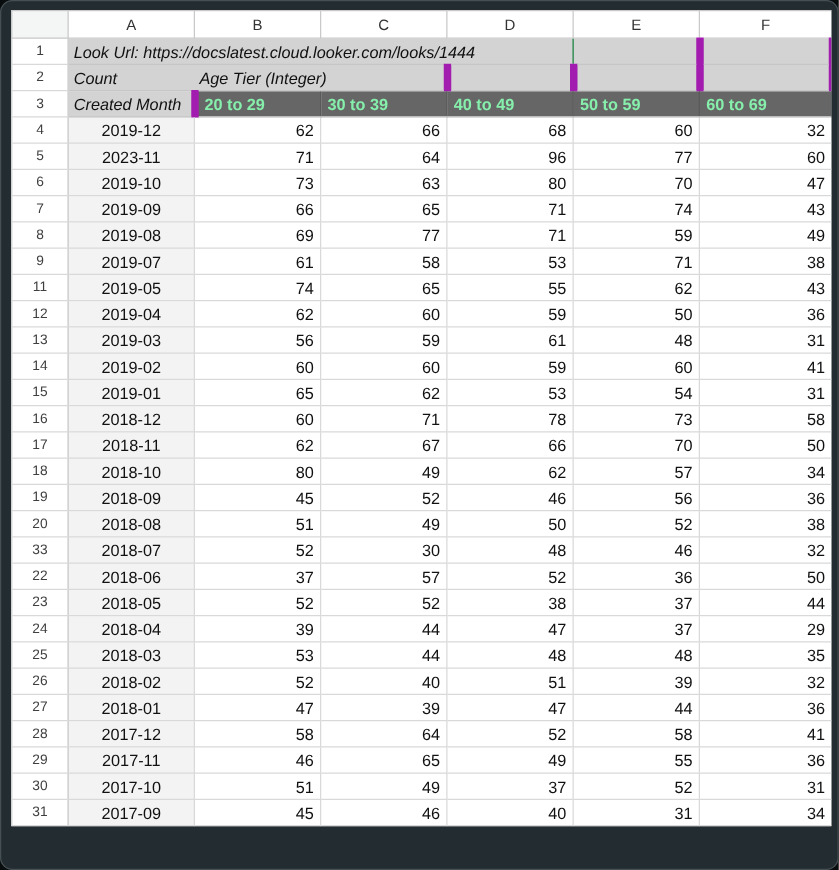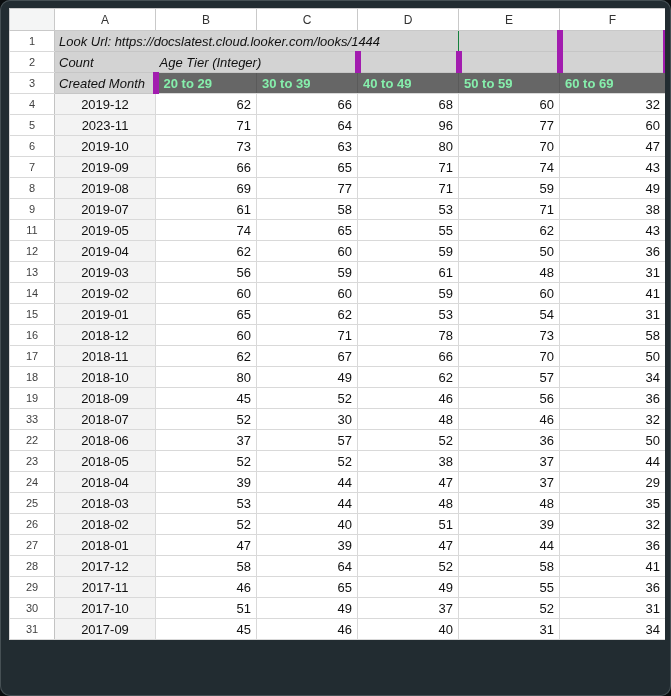--- a/index.html
+++ b/index.html
@@ -270,20 +270,29 @@
           <tr>
             <td class="rownum">19</td>
             <td class="acell">2018-09</td>
             <td class="ncell">45</td>
             <td class="ncell">52</td>
             <td class="ncell">46</td>
             <td class="ncell">56</td>
             <td class="ncell">36</td>
           </tr>
           <tr>
+            <td class="rownum">20</td>
+            <td class="acell">2018-08</td>
+            <td class="ncell">51</td>
+            <td class="ncell">49</td>
+            <td class="ncell">50</td>
+            <td class="ncell">52</td>
+            <td class="ncell">38</td>
+          </tr>
+          <tr>
             <td class="rownum">33</td>
             <td class="acell">2018-07</td>
             <td class="ncell">52</td>
             <td class="ncell">30</td>
             <td class="ncell">48</td>
             <td class="ncell">46</td>
             <td class="ncell">32</td>
           </tr>
           <tr>
             <td class="rownum">22</td>

